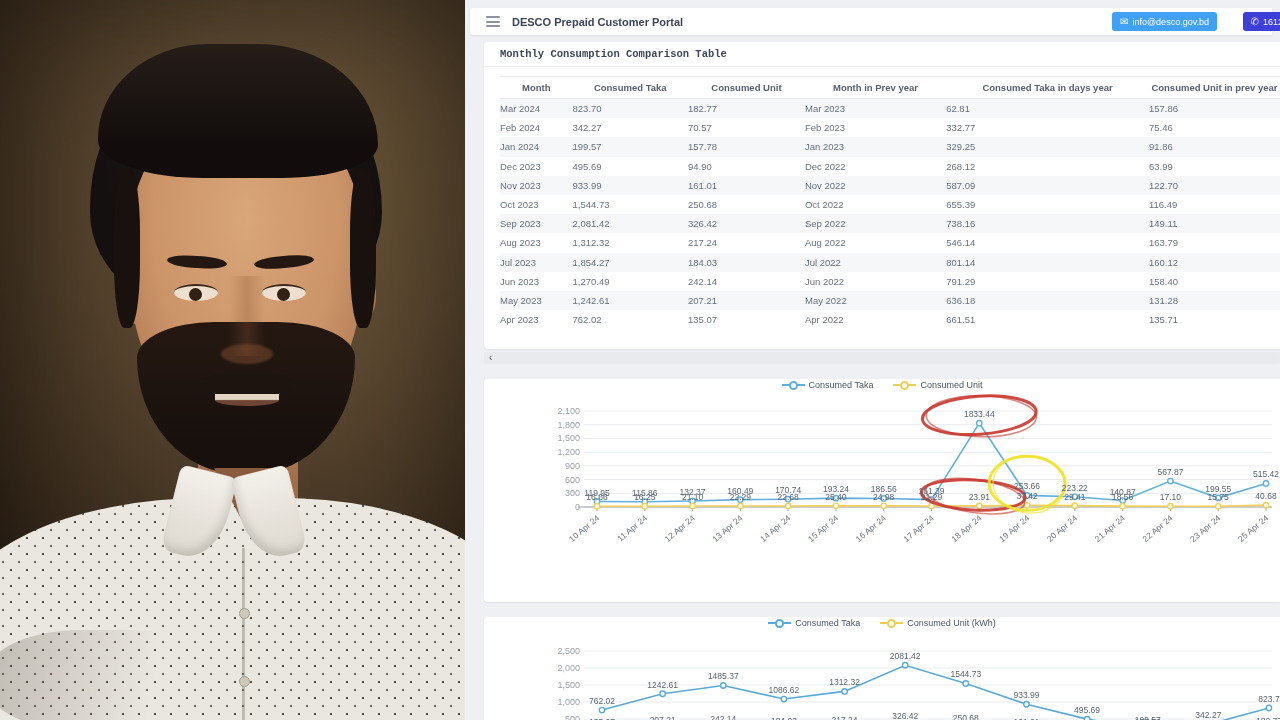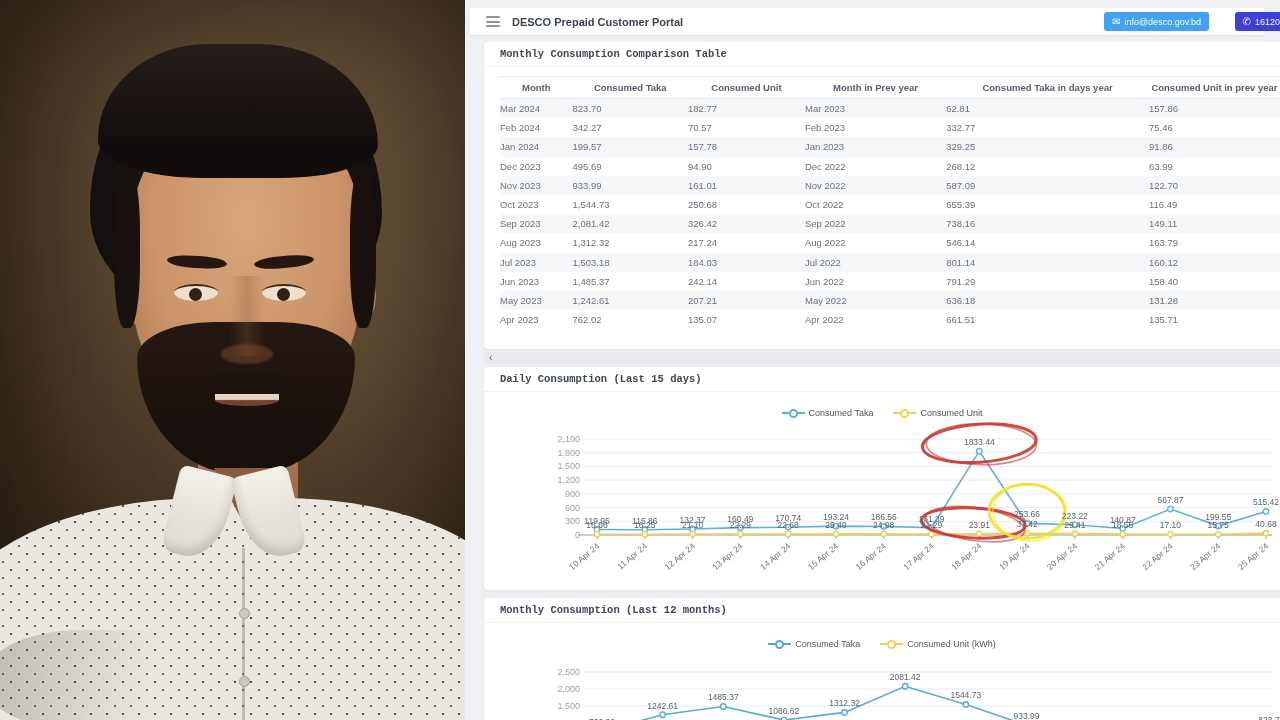--- a/index.html
+++ b/index.html
@@ -37,21 +37,21 @@
   .p-vneck{left:214px;top:468px;width:64px;height:60px;background:#8a5c3d;clip-path:polygon(0 0,100% 0,50% 100%);}
   .p-collar{top:470px;width:58px;height:88px;background:linear-gradient(180deg,#f3f0ea,#ddd8cf);border-radius:8px 8px 60% 20%;box-shadow:inset -4px -5px 8px rgba(0,0,0,.12);}
   .p-collar.l{left:170px;transform:rotate(14deg);} .p-collar.r{left:240px;transform:rotate(-14deg);border-radius:8px 8px 20% 60%;box-shadow:inset 4px -5px 8px rgba(0,0,0,.12);}
   .p-placket{left:242px;top:548px;width:3px;height:172px;background:rgba(110,105,95,.35);}
   .p-button{left:239px;width:9px;height:9px;background:#cfc8ba;border:1px solid #a59e90;border-radius:50%;}
   .p-button.b1{top:608px;} .p-button.b2{top:676px;}
   .p-fold{left:-10px;top:630px;width:230px;height:100px;background:linear-gradient(100deg,rgba(80,72,62,.28),rgba(0,0,0,0) 70%);border-radius:40%;}
 
   
   .portal{position:relative;width:815px;height:720px;background:#eef0f3;font-size:10px;color:#5b6470;overflow:hidden;}
-  .hdr{position:relative;height:27px;margin:8px 16px 7px 5px;background:#fff;border-radius:3px 0 0 3px;box-shadow:0 1px 2px rgba(20,30,50,.08);display:flex;align-items:center;}
+  .hdr{position:relative;height:27px;margin:8px 8px 7px 5px;background:#fff;border-radius:3px 0 0 3px;box-shadow:0 1px 2px rgba(20,30,50,.08);display:flex;align-items:center;}
   .burger{width:14px;margin-left:16px;cursor:pointer;}
   .burger i{display:block;height:2px;background:#8a93a0;margin:2.5px 0;border-radius:1px;}
   .hdr-title{margin-left:12px;font-weight:bold;font-size:11px;color:#3b4454;}
   .hdr-btn{position:absolute;top:4px;height:19px;border:none;border-radius:3px;color:#fff;font-size:9px;font-family:inherit;display:flex;align-items:center;gap:4px;padding:0 8px;cursor:pointer;white-space:nowrap;}
   .btn-mail{right:55px;background:#41a1f4;}
   .btn-phone{right:-24px;background:#3e3ed8;}
   .hdr-btn .ic{font-size:10px;}
   .card{margin-left:19px;background:#fff;border-radius:4px 0 0 4px;box-shadow:0 1px 2px rgba(20,30,50,.07);}
   .card-title{height:24px;line-height:25px;padding:0 16px;font-weight:bold;font-size:10.5px;color:#3d4758;border-bottom:1px solid #eef0f2;font-family:Liberation Mono, monospace;}
   
@@ -208,29 +208,29 @@
             <tr>
               <td>Aug 2023</td>
               <td>1,312.32</td>
               <td>217.24</td>
               <td>Aug 2022</td>
               <td>546.14</td>
               <td>163.79</td>
             </tr>
             <tr>
               <td>Jul 2023</td>
-              <td>1,503.18</td>
+              <td>1,854.27</td>
               <td>184.03</td>
               <td>Jul 2022</td>
               <td>801.14</td>
               <td>160.12</td>
             </tr>
             <tr>
               <td>Jun 2023</td>
-              <td>1,485.37</td>
+              <td>1,270.49</td>
               <td>242.14</td>
               <td>Jun 2022</td>
               <td>791.29</td>
               <td>158.40</td>
             </tr>
             <tr>
               <td>May 2023</td>
               <td>1,242.61</td>
               <td>207.21</td>
               <td>May 2022</td>
@@ -248,21 +248,20 @@
           </tbody>
       </table>
     </div>
   </div>
 
   <div class="scroll-strip">
     <span>‹</span>
   </div>
 
   <div class="card card-daily">
-    <div class="card-title">Daily Consumption (Last 15 days)</div>
     <div class="legend">
       <span class="lg-item">
         <span class="lg-icon" style="color: rgb(95, 176, 220);"></span>
         <span>Consumed Taka</span>
       </span>
       <span class="lg-item">
         <span class="lg-icon" style="color: rgb(242, 207, 83);"></span>
         <span>Consumed Unit</span>
       </span>
     </div>
@@ -379,21 +378,20 @@
         <text x="546.0714285714286" y="128" text-anchor="end" fill="#6a7480" font-size="8.5" transform="rotate(-40 546.0714285714286 128)">19 Apr 24</text>
         <text x="593.8571428571429" y="128" text-anchor="end" fill="#6a7480" font-size="8.5" transform="rotate(-40 593.8571428571429 128)">20 Apr 24</text>
         <text x="641.6428571428571" y="128" text-anchor="end" fill="#6a7480" font-size="8.5" transform="rotate(-40 641.6428571428571 128)">21 Apr 24</text>
         <text x="689.4285714285714" y="128" text-anchor="end" fill="#6a7480" font-size="8.5" transform="rotate(-40 689.4285714285714 128)">22 Apr 24</text>
         <text x="737.2142857142857" y="128" text-anchor="end" fill="#6a7480" font-size="8.5" transform="rotate(-40 737.2142857142857 128)">23 Apr 24</text>
         <text x="785" y="128" text-anchor="end" fill="#6a7480" font-size="8.5" transform="rotate(-40 785 128)">25 Apr 24</text>
       </svg>
   </div>
 
   <div class="card card-monthly">
-    <div class="card-title">Monthly Consumption (Last 12 months)</div>
     <div class="legend">
       <span class="lg-item">
         <span class="lg-icon" style="color: rgb(88, 170, 216);"></span>
         <span>Consumed Taka</span>
       </span>
       <span class="lg-item">
         <span class="lg-icon" style="color: rgb(242, 207, 83);"></span>
         <span>Consumed Unit (kWh)</span>
       </span>
     </div>

